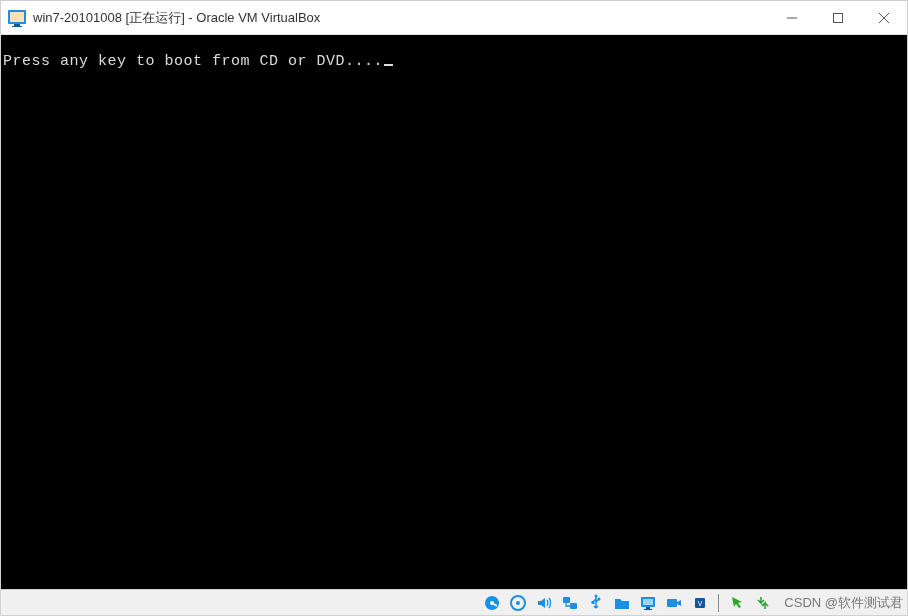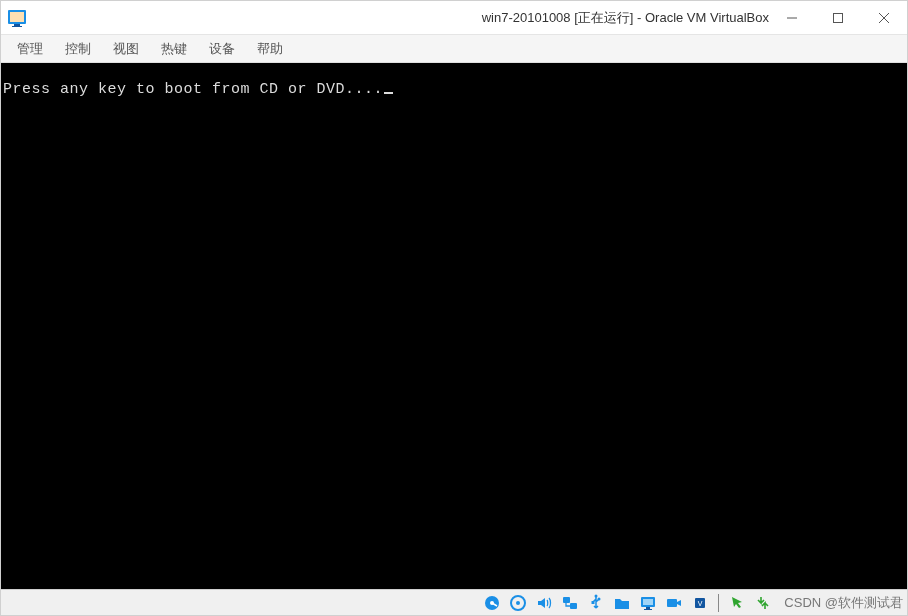--- a/index.html
+++ b/index.html
@@ -34,21 +34,20 @@
       width: 20px;
       height: 20px;
       margin-right: 6px;
       flex-shrink: 0;
     }
     .title {
       font-size: 13px;
       color: #333;
       flex: 1;
       white-space: nowrap;
-      text-align: right;
     }
     .window-controls {
       display: flex;
       height: 100%;
     }
     .win-btn {
       width: 46px;
       height: 100%;
       display: flex;
       align-items: center;
@@ -151,28 +150,20 @@
           </svg>
       </div>
       <div class="win-btn close">
         <svg width="10" height="10" viewBox="0 0 10 10">
             <path d="M0 0l10 10M10 0L0 10" stroke="#555" stroke-width="1"></path>
           </svg>
       </div>
     </div>
   </div>
 
-  <div class="menubar">
-    <div class="menu-item">管理</div>
-    <div class="menu-item">控制</div>
-    <div class="menu-item">视图</div>
-    <div class="menu-item">热键</div>
-    <div class="menu-item">设备</div>
-    <div class="menu-item">帮助</div>
-  </div>
 
   <div class="console"><span class="console-text">Press any key to boot from CD or DVD....</span><span class="cursor"></span></div>
 
   <div class="statusbar">
     <div class="status-icon">
       <svg width="18" height="18" viewBox="0 0 18 18">
           <circle cx="9" cy="9" r="7" fill="#1a8fe6"></circle>
           <circle cx="9" cy="9" r="2" fill="#fff"></circle>
           <path d="M9 9 L14 12" stroke="#fff" stroke-width="1.5"></path>
         </svg>

